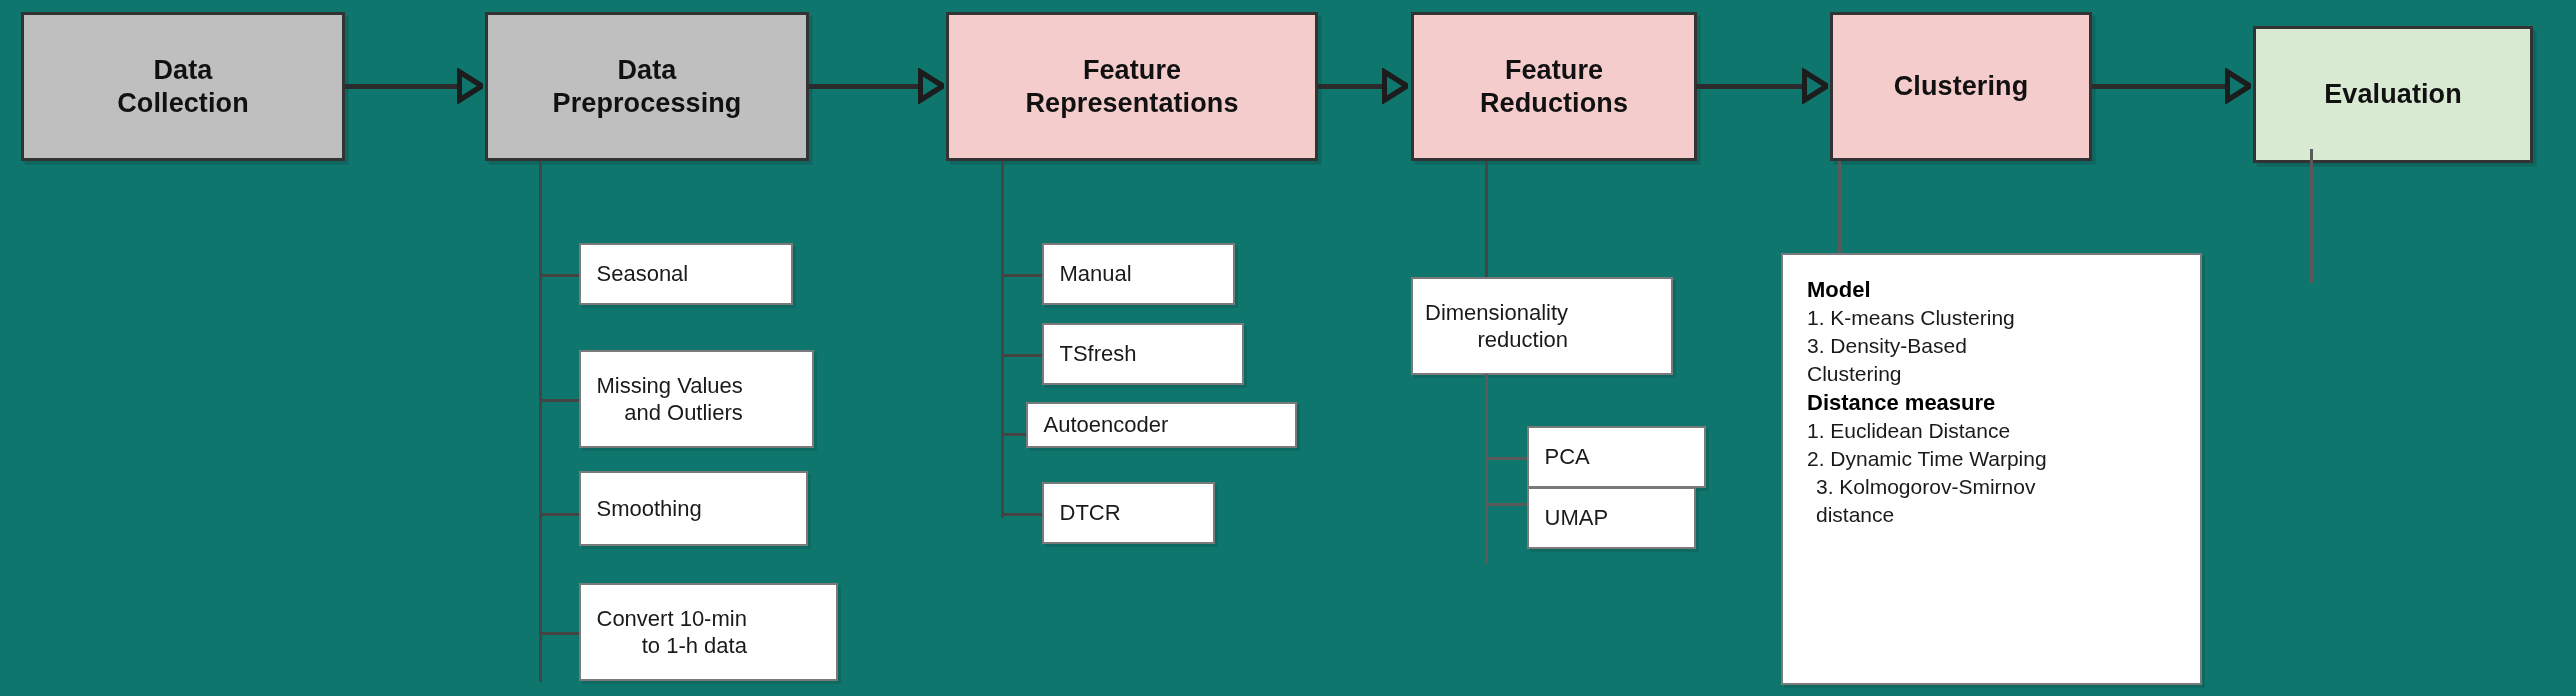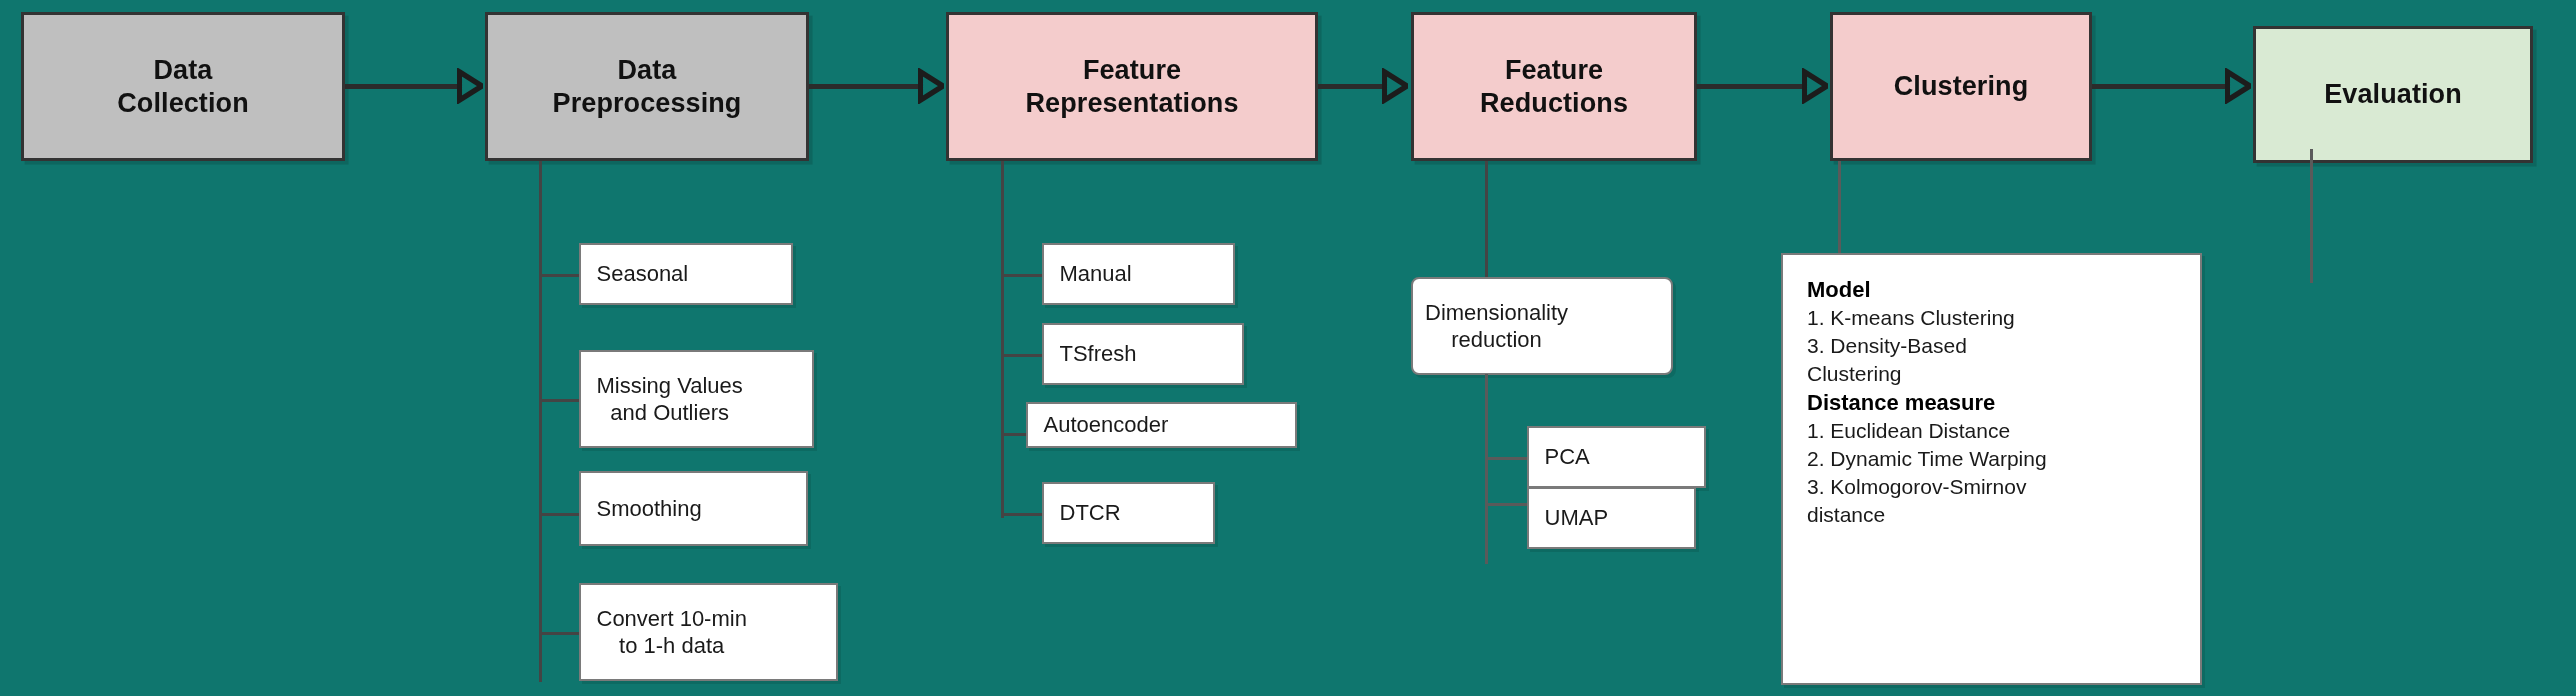--- a/index.html
+++ b/index.html
@@ -46,21 +46,21 @@
 
   
   .leaf {
     position: absolute;
     box-sizing: border-box;
     border: 2.4px solid #7a7a7a;
     background: #ffffff;
     display: flex;
     align-items: center;
     justify-content: flex-start;
-    text-align: center;
+    text-align: right;
     font-size: 22px;
     line-height: 1.25;
     color: #1a1a1a;
     padding: 2.4px 8.3px 2.4px 15.5px;
     box-shadow: 3px 3px 0 rgba(0,0,0,0.10);
   }
   .leaf-label { white-space: pre-line; }
 
   
   .panel {
@@ -233,21 +233,21 @@
     <span class="leaf-label">Autoencoder</span>
   </div>
 
   <div class="hline dark" style="left:1001px; top:513px; width:42px;"></div>
   <div class="leaf" style="left:1042px; top:482px; width:173px; height:62px;">
     <span class="leaf-label">DTCR</span>
   </div>
 
   <div class="vline dark" style="left:1485px; top:161px; height:116px;"></div>
 
-  <div class="leaf" style="left:1411px; top:277px; width:262px; height:98px; padding-left:12px;border-radius:8px;">
+  <div class="leaf" style="left:1411px; top:277px; width:262px; height:98px; padding-left:12px;">
     <span class="leaf-label">Dimensionality
 reduction</span>
   </div>
 
   <div class="vline" style="left:1485px; top:374px; height:190px;"></div>
 
   <div class="hline" style="left:1485px; top:457px; width:43px;"></div>
   <div class="leaf" style="left:1527px; top:426px; width:179px; height:62px;">
     <span class="leaf-label">PCA</span>
   </div>
@@ -260,21 +260,21 @@
   <div class="vline" style="left:1838px; top:161px; height:95px;"></div>
 
   <div class="panel" style="left:1781px; top:253px; width:421px; height:432px;padding-left:24px;">
     <div class="panel-head">Model</div>
     <div class="panel-item">1. K-means Clustering</div>
     <div class="panel-item" style="white-space:pre-line;">3. Density-Based
 Clustering</div>
     <div class="panel-head">Distance measure</div>
     <div class="panel-item">1. Euclidean Distance</div>
     <div class="panel-item">2. Dynamic Time Warping</div>
-    <div class="panel-item" style="white-space:pre-line;">3. Kolmogorov-Smirnov
+    <div class="panel-item" style="white-space:pre-line;margin-left:9px;">3. Kolmogorov-Smirnov
 distance</div>
   </div>
 
   <div class="vline" style="left:2310px; top:149px; height:134px;"></div>
 
 
 </div>
 
 
 </body></html>

